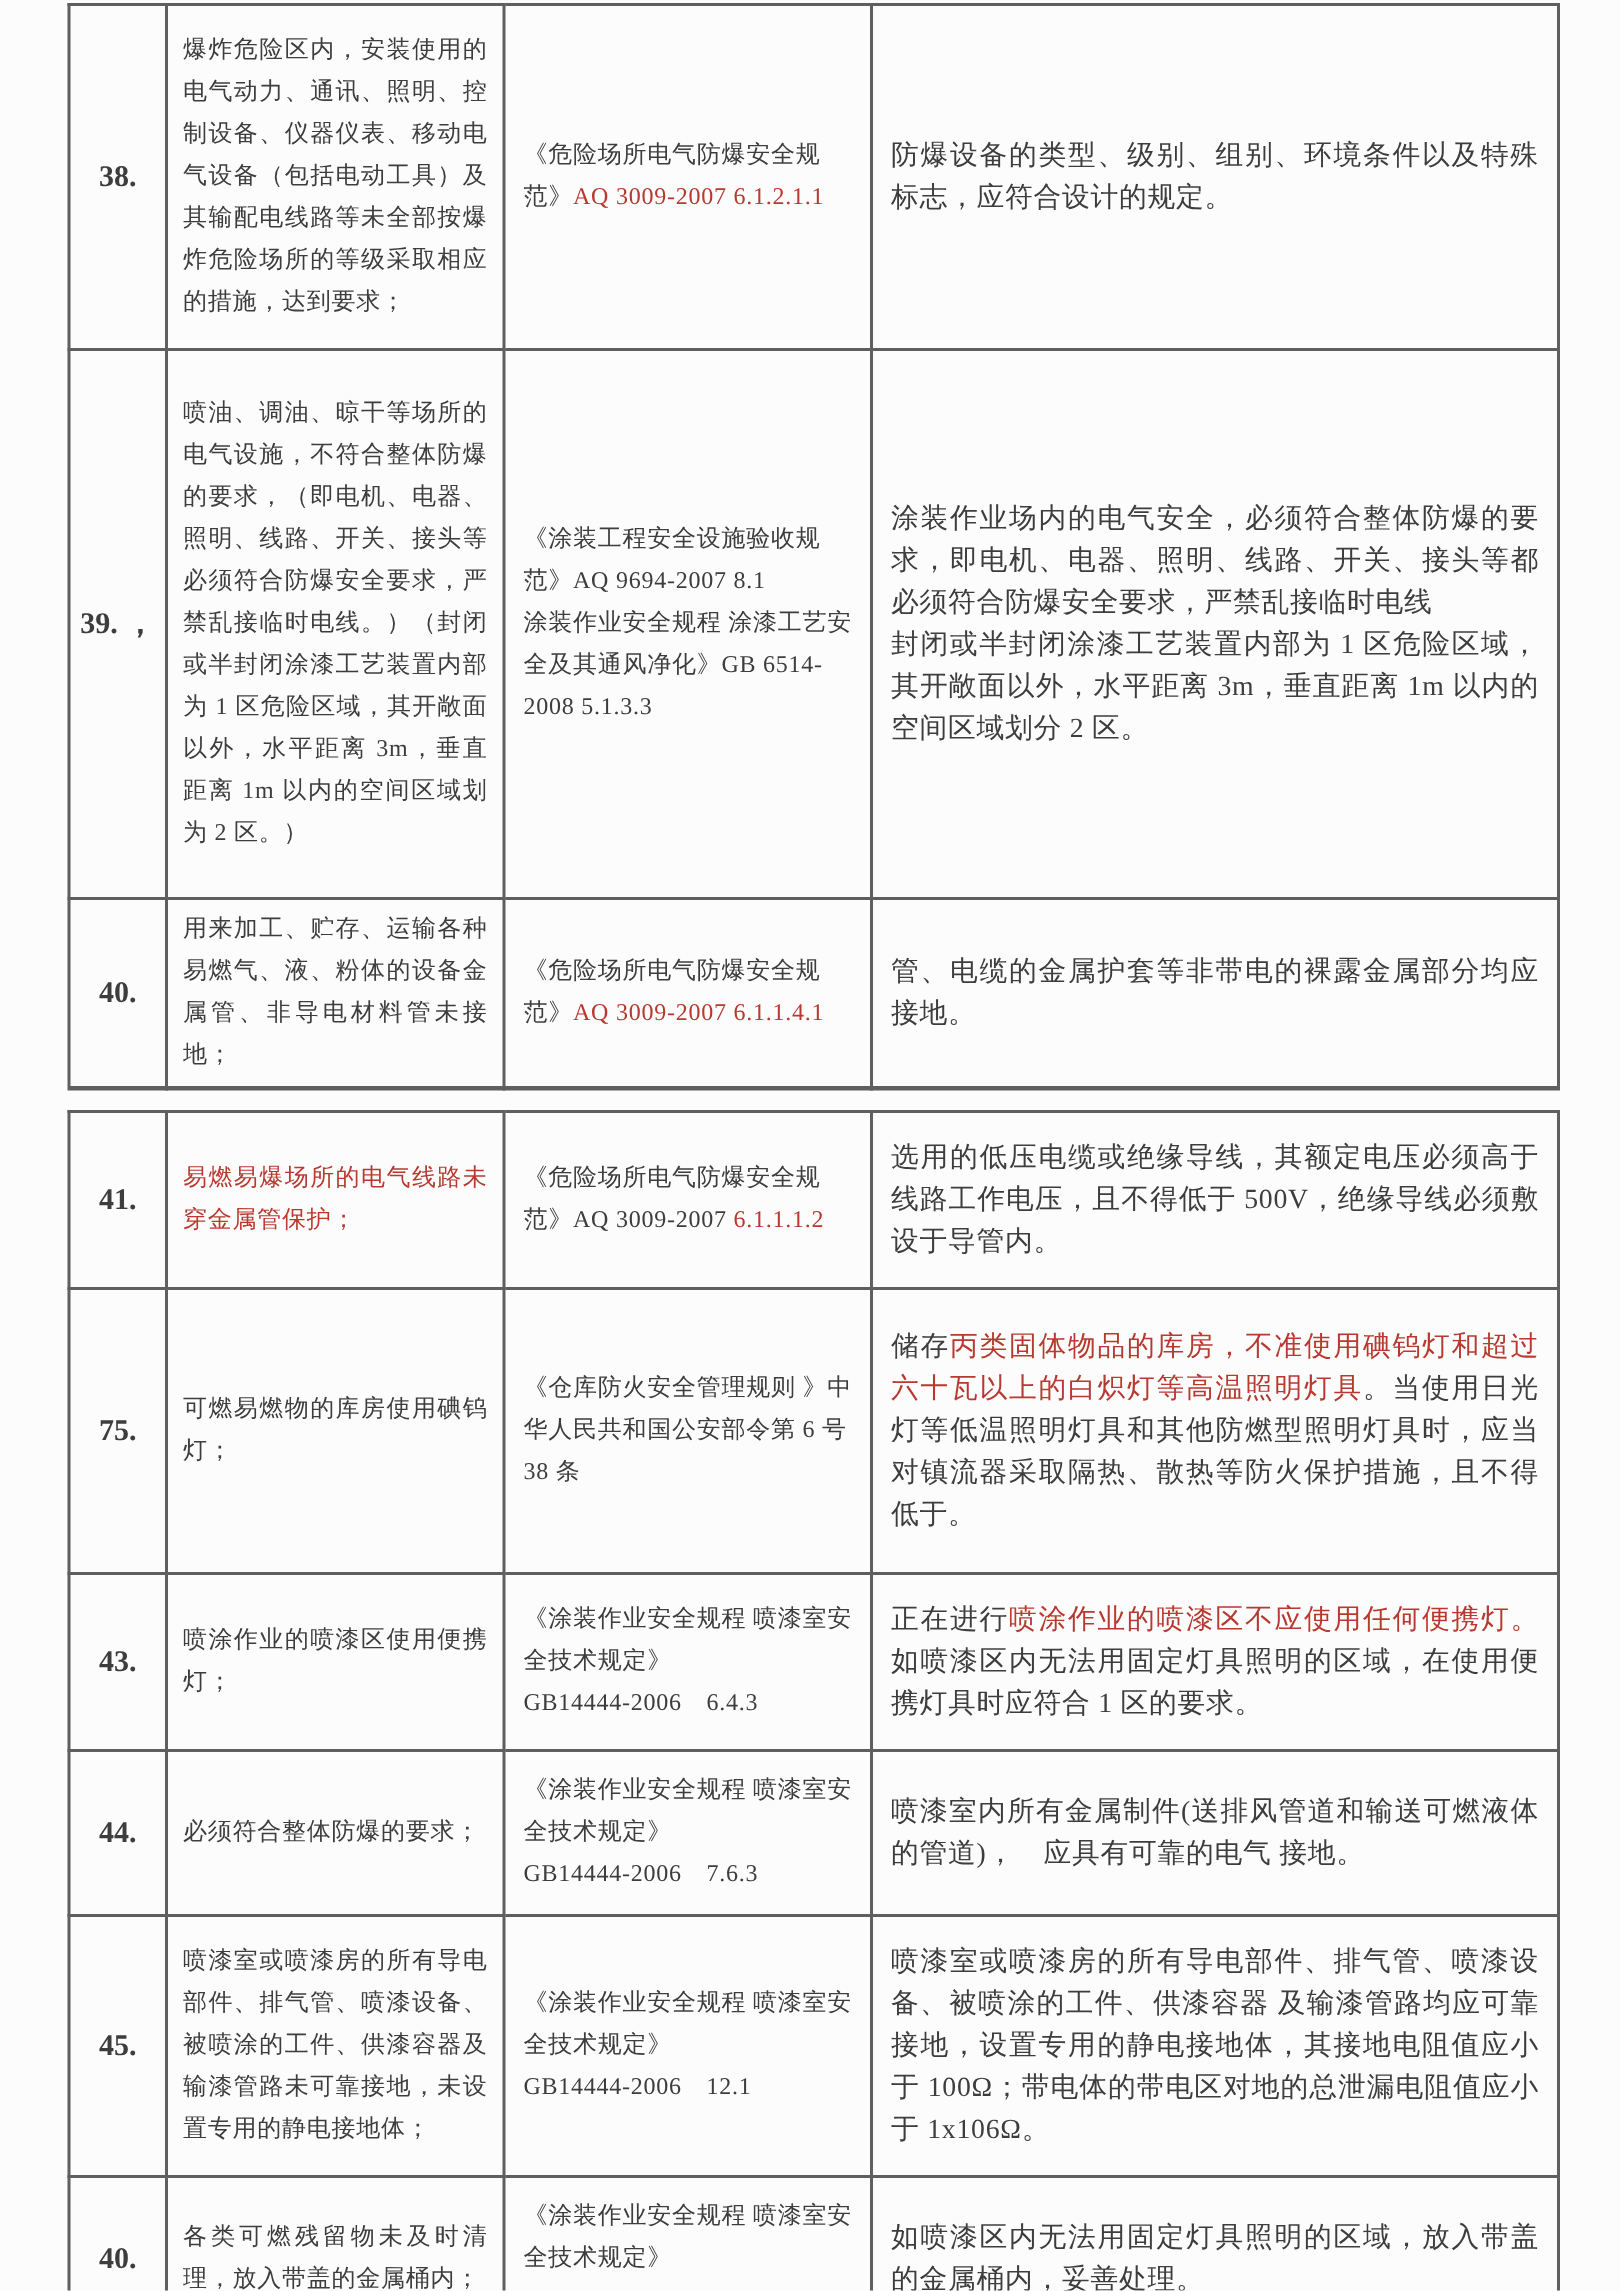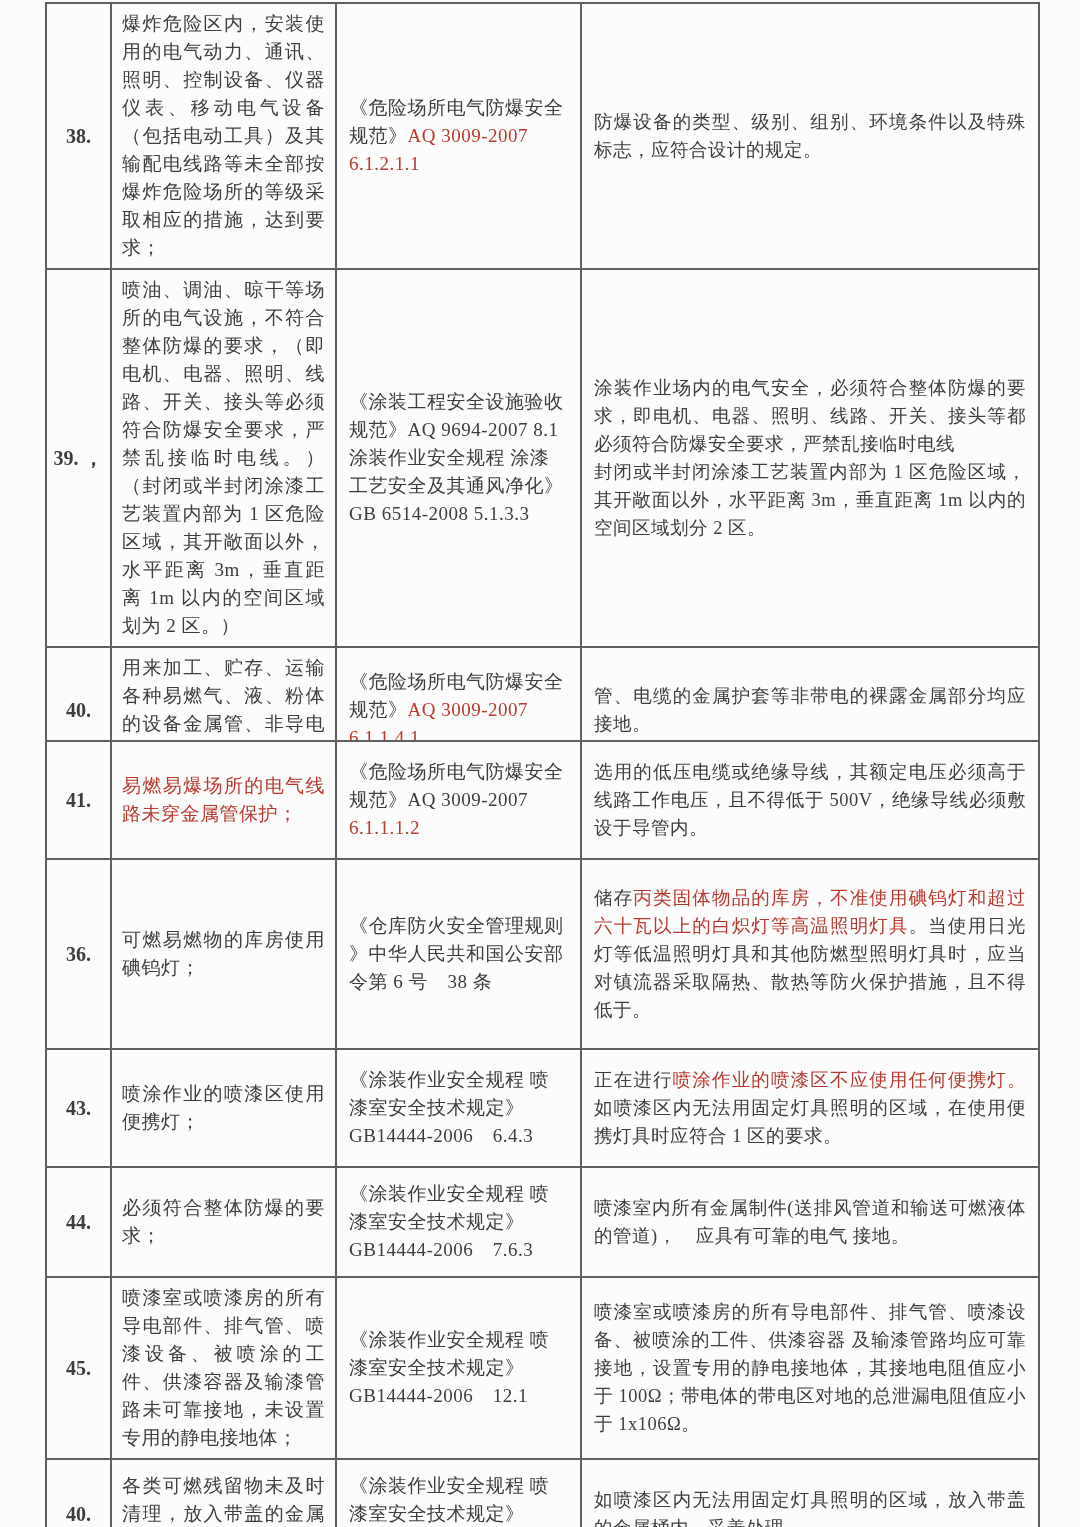--- a/index.html
+++ b/index.html
@@ -21,21 +21,21 @@
     position:absolute;left:45px;width:993px;
     border-collapse:collapse;table-layout:fixed;
     background:var(--bg);
   }
   table.t1{top:2px;border-bottom:3px solid var(--border);}
   table.t2{top:740px;}
   td{
     border:2px solid var(--border);
     vertical-align:middle;
     padding:6px 10px;
-    font-size:19px;line-height:28px;
+    font-size:16px;line-height:28px;
     letter-spacing:0.5px;
   }
   td.c-num{
     text-align:center;
     font-weight:bold;
     font-size:20px;
     letter-spacing:0;
     padding:4px 2px;
     margin-left:44px;
   }
@@ -99,21 +99,21 @@
         <col style="width:458px">
     </colgroup>
     <tbody id="tbody1">
         <tr style="height: 103px;">
           <td class="c-num">41.</td>
           <td class="c-problem"><span class="red">易燃易爆场所的电气线路未穿金属管保护；</span></td>
           <td class="c-basis"><span>《危险场所电气防爆安全规范》AQ 3009-2007 </span><span class="red">6.1.1.1.2</span></td>
           <td class="c-req"><span>选用的低压电缆或绝缘导线，其额定电压必须高于线路工作电压，且不得低于 500V，绝缘导线必须敷设于导管内。</span></td>
         </tr>
         <tr style="height: 190px;">
-          <td class="c-num">36.</td>
+          <td class="c-num">75.</td>
           <td class="c-problem"><span>可燃易燃物的库房使用碘钨灯；</span></td>
           <td class="c-basis"><span>《仓库防火安全管理规则 》中华人民共和国公安部令第 6 号　38 条</span></td>
           <td class="c-req"><span>储存</span><span class="red">丙类固体物品的库房，不准使用碘钨灯和超过六十瓦以上的白炽灯等高温照明灯具</span><span>。当使用日光灯等低温照明灯具和其他防燃型照明灯具时，应当对镇流器采取隔热、散热等防火保护措施，且不得低于。</span></td>
         </tr>
         <tr style="height: 92px;">
           <td class="c-num">43.</td>
           <td class="c-problem"><span>喷涂作业的喷漆区使用便携灯；</span></td>
           <td class="c-basis"><span>《涂装作业安全规程 喷漆室安全技术规定》
 GB14444-2006　6.4.3</span></td>
           <td class="c-req"><span>正在进行</span><span class="red">喷涂作业的喷漆区不应使用任何便携灯。</span><span>如喷漆区内无法用固定灯具照明的区域，在使用便携灯具时应符合 1 区的要求。</span></td>

